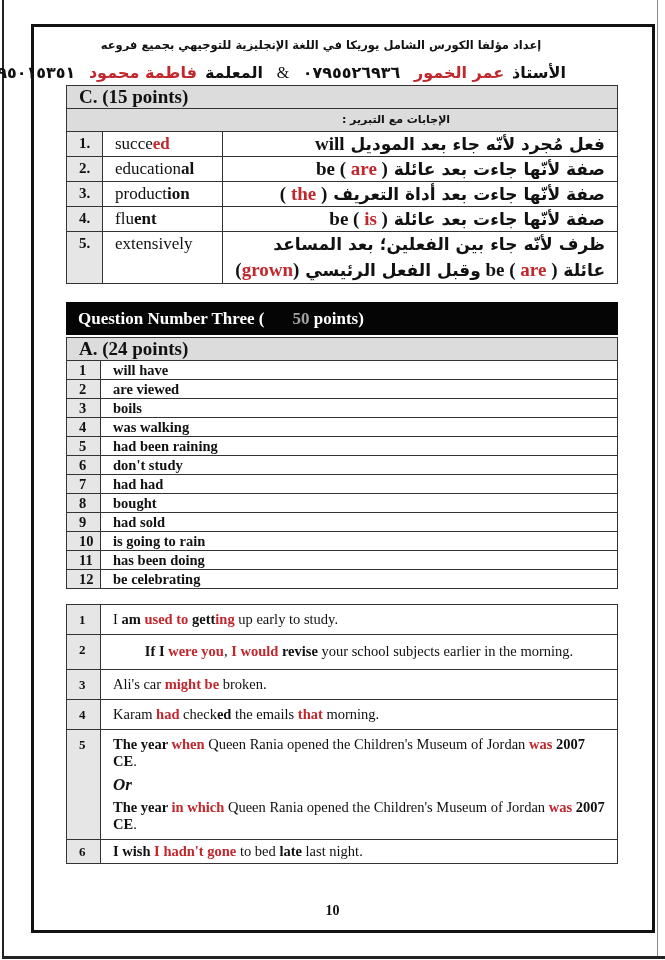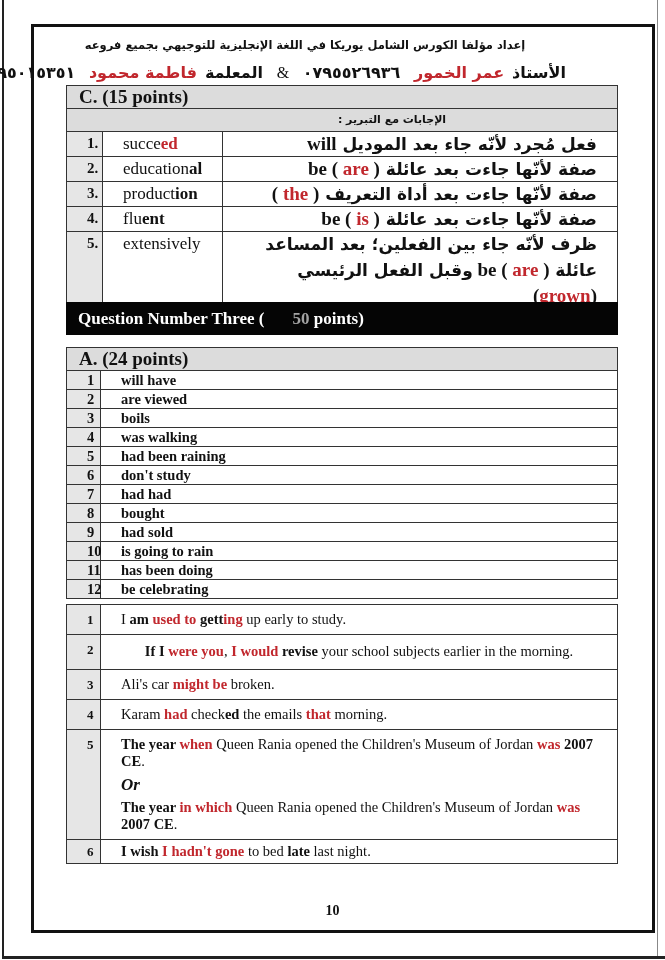--- a/index.html
+++ b/index.html
@@ -8,31 +8,31 @@
     font-family: "Liberation Serif", "DejaVu Serif", serif; color: #111;
   }
   .outer-left { position: absolute; left: 2px; top: 0; width: 2px; height: 958px; background: #222; }
   .outer-bottom { position: absolute; left: 2px; top: 956px; width: 663px; height: 3px; background: #222; }
   .outer-right { position: absolute; left: 657px; top: 0; width: 1px; height: 958px; background: #888; }
   .frame {
     position: absolute; left: 31px; top: 24px; width: 618px; height: 903px;
     border: 3px solid #111; box-sizing: content-box;
   }
   .hdr1, .hdr2 {
-    position: absolute; left: 60px; width: 490px; text-align: center; direction: rtl;
+    position: absolute; left: 76px; width: 490px; text-align: center; direction: rtl;
     font-family: "DejaVu Sans", sans-serif; font-weight: bold; white-space: nowrap;
   }
   .hdr1 { top: 38px; font-size: 11.5px; }
   .hdr2 { top: 63px; font-size: 16px; left: 100px; width: 470px; }
   .hdr2 span { margin: 0 4px; }
   .red { color: #c1272d; }
   .amp { font-family: "Liberation Serif", serif; font-weight: normal; }
 
   table { border-collapse: collapse; position: absolute; left: 66px; width: 552px; table-layout: fixed; }
-  td { border: 1.5px solid #333; padding: 0 20px; vertical-align: top; }
+  td { border: 1.5px solid #333; padding: 0 12px; vertical-align: top; }
   .sec-head { background: #dcdcdc; font-weight: bold; font-size: 19px; padding: 0 12px; height: 22px; line-height: 22px; }
   .num { background: #e6e6e6; font-weight: bold; text-align: left; }
   .red-b { color: #c1272d; font-weight: bold; }
   .b { font-weight: bold; }
   .bi { font-weight: bold; font-style: italic; }
 
   
   #tbl-c { top: 85px; }
   #tbl-c .ar-head { background: #dcdcdc; direction: rtl; text-align: center; font-family: "DejaVu Sans", sans-serif; font-weight: bold; font-size: 11px; height: 22px; line-height: 22px; padding-left: 120px; }
   #tbl-c .row td { height: 23px; font-size: 17px; line-height: 23px; }
@@ -40,21 +40,21 @@
   #tbl-c .ar { direction: rtl; text-align: right; font-family: "DejaVu Sans", sans-serif; font-weight: bold; font-size: 11px; line-height: 23px; }
   #tbl-c .ar .en { font-family: "Liberation Serif", serif; font-size: 19px; }
   #tbl-c .row.tall td { height: 50px; }
   #tbl-c .row.tall td.ar { line-height: 25px; }
 
   
   .q3 { position: absolute; left: 66px; top: 302px; width: 552px; height: 33px; background: #050505; color: #fff; font-weight: bold; font-size: 17px; line-height: 33px; box-sizing: border-box; padding-left: 12px; }
   .q3 .pts { color: #a3a3a3; margin-left: 28px; }
 
   
-  #tbl-a { top: 347px; }
+  #tbl-a { top: 337px; }
   #tbl-a .row td { height: 18px; font-size: 14.5px; font-weight: bold; line-height: 18px; padding-top: 0; padding-bottom: 0; }
   #tbl-a .row td.num { font-size: 14.5px; }
 
   
   #tbl-b { top: 604px; }
   #tbl-b .row td { font-size: 14.5px; line-height: 17px; padding-top: 6px; padding-bottom: 6px; }
   #tbl-b .row td.num { font-size: 13px; font-weight: bold; }
   #tbl-b .or { text-align: left; font-size: 17px; padding: 6px 0 6px 0; }
 
   .page-num { position: absolute; left: 0; width: 665px; top: 903px; text-align: center; font-weight: bold; font-size: 14px; }

